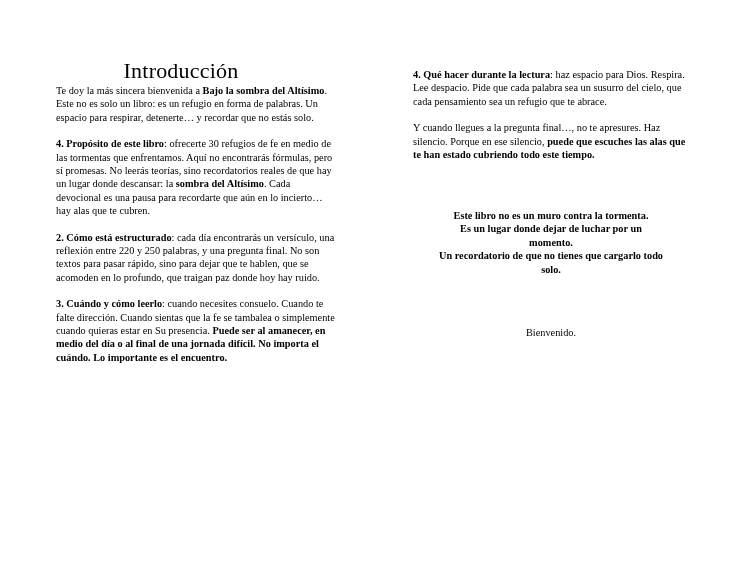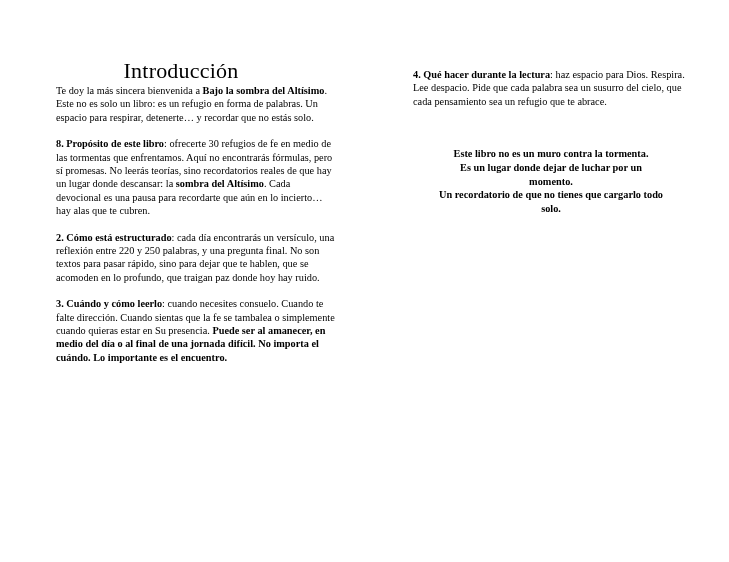--- a/index.html
+++ b/index.html
@@ -56,50 +56,52 @@
   .para {
     margin: 0 0 13.3px 0;
     text-align: left;
   }
   .para:last-child { margin-bottom: 0; }
 
   b, .b { font-weight: 700; }
 
   
   .verse {
-    margin: 0;
+    margin: 8px;
     text-align: center;
     line-height: 13.6px;
   }
   .verse-bold { font-weight: 700; }
   .spacer-lg { height: 26px; }
   .spacer-md { height: 20px; }
   .spacer-sm { height: 13px; }
 </style>
 </head>
 <body>
 
 <div class="page">
 
   <h1 class="page-title">Introducción</h1>
 
   <div class="col col-left">
     <p class="para">Te doy la más sincera bienvenida a <b>Bajo la sombra del Altísimo</b>. Este no es solo un libro: es un refugio en forma de palabras. Un espacio para respirar, detenerte… y recordar que no estás solo.</p>
-    <p class="para"><b>8. Propósito de este libro</b>: ofrecerte 30 refugios de fe en medio de las tormentas que enfrentamos. Aquí no encontrarás fórmulas, pero sí promesas. No leerás teorías, sino recordatorios reales de que hay un lugar donde descansar: la <b>sombra del Altísimo</b>. Cada devocional es una pausa para recordarte que aún en lo incierto… hay alas que te cubren.</p>
+    <p class="para"><b>4. Propósito de este libro</b>: ofrecerte 30 refugios de fe en medio de las tormentas que enfrentamos. Aquí no encontrarás fórmulas, pero sí promesas. No leerás teorías, sino recordatorios reales de que hay un lugar donde descansar: la <b>sombra del Altísimo</b>. Cada devocional es una pausa para recordarte que aún en lo incierto… hay alas que te cubren.</p>
     <p class="para"><b>2. Cómo está estructurado</b>: cada día encontrarás un versículo, una reflexión entre 220 y 250 palabras, y una pregunta final. No son textos para pasar rápido, sino para dejar que te hablen, que se acomoden en lo profundo, que traigan paz donde hoy hay ruido.</p>
     <p class="para"><b>3. Cuándo y cómo leerlo</b>: cuando necesites consuelo. Cuando te falte dirección. Cuando sientas que la fe se tambalea o simplemente cuando quieras estar en Su presencia. <b>Puede ser al amanecer, en medio del día o al final de una jornada difícil. No importa el cuándo. Lo importante es el encuentro.</b></p>
   </div>
 
   <div class="col col-right">
     <p class="para"><b>4. Qué hacer durante la lectura</b>: haz espacio para Dios. Respira. Lee despacio. Pide que cada palabra sea un susurro del cielo, que cada pensamiento sea un refugio que te abrace.</p>
+    <p class="para">Y cuando llegues a la pregunta final…, no te apresures. Haz silencio. Porque en ese silencio, <b>puede que escuches las alas que te han estado cubriendo todo este tiempo.</b></p>
 
     <div class="spacer-lg"></div>
 
     <div class="verse verse-bold">Este libro no es un muro contra la tormenta.<br>Es un lugar donde dejar de luchar por un<br>momento.<br>Un recordatorio de que no tienes que cargarlo todo<br>solo.</div>
 
     <div class="spacer-md"></div>
 
 
     <div class="spacer-sm"></div>
 
+    <div class="verse">Bienvenido.</div>
   </div>
 
 </div>
 
 </body></html>

